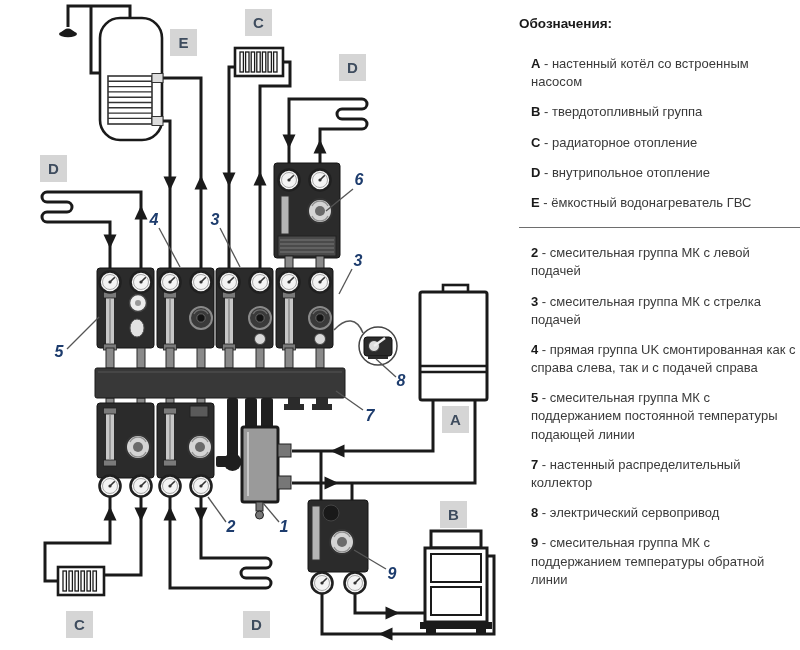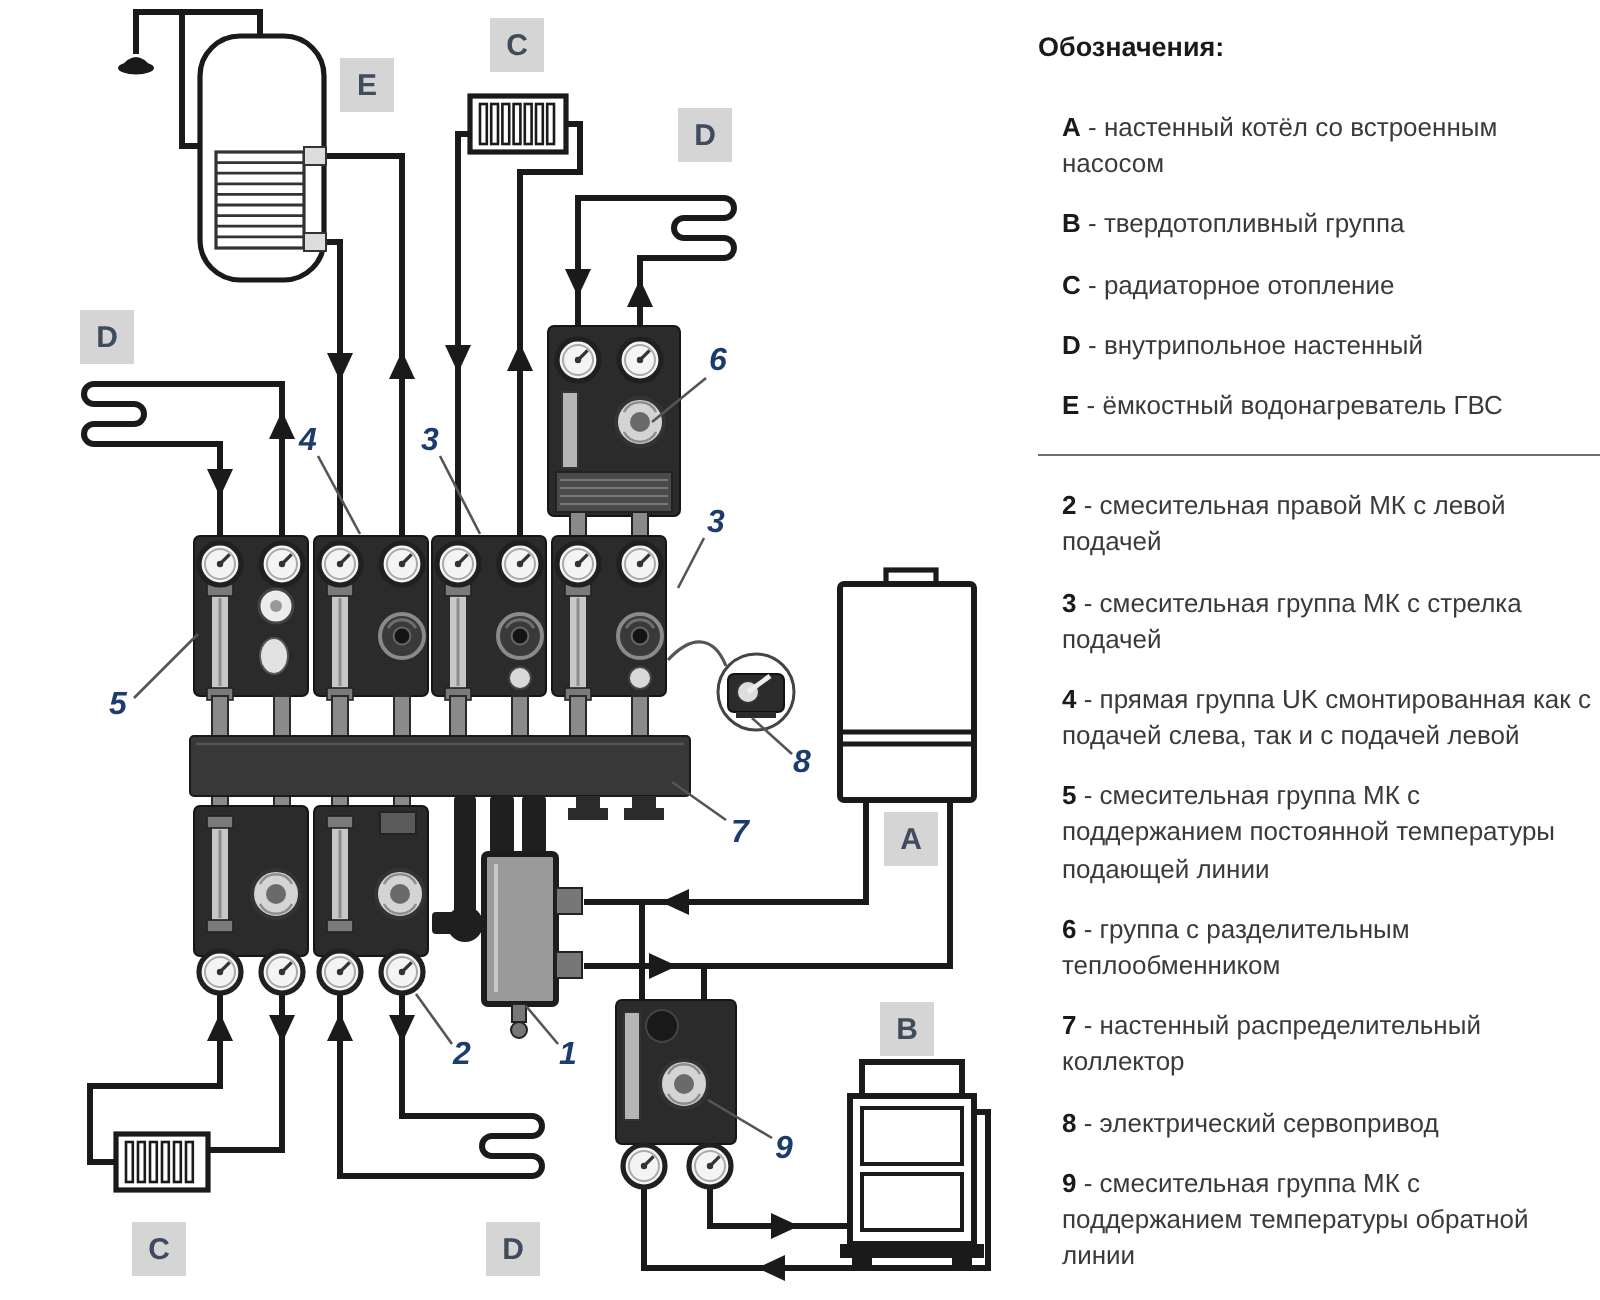--- a/index.html
+++ b/index.html
@@ -316,31 +316,30 @@
     </g>
   </svg>
 
   <div class="legend">
     <div class="legend-title">Обозначения:</div>
 
     <div>
       <p><b class="k">A</b><span> - настенный котёл со встроенным насосом</span></p>
       <p><b class="k">B</b><span> - твердотопливный группа</span></p>
       <p><b class="k">C</b><span> - радиаторное отопление</span></p>
-      <p><b class="k">D</b><span> - внутрипольное настенный</span></p>
+      <p><b class="k">D</b><span> - внутрипольное отопление</span></p>
       <p><b class="k">E</b><span> - ёмкостный водонагреватель ГВС</span></p>
     </div>
 
     <hr class="divider">
 
     <div>
-      <p><b class="k">2</b><span> - смесительная правой МК с левой подачей</span></p>
+      <p><b class="k">2</b><span> - смесительная группа МК с левой подачей</span></p>
       <p><b class="k">3</b><span> - смесительная группа МК с стрелка подачей</span></p>
-      <p><b class="k">4</b><span> - прямая группа UK смонтированная как с подачей слева, так и с подачей левой</span></p>
+      <p><b class="k">4</b><span> - прямая группа UK смонтированная как с справа слева, так и с подачей справа</span></p>
       <p><b class="k">5</b><span> - смесительная группа МК с поддержанием постоянной температуры подающей линии</span></p>
-      <p><b class="k">6</b><span> - группа с разделительным теплообменником</span></p>
       <p><b class="k">7</b><span> - настенный распределительный коллектор</span></p>
       <p><b class="k">8</b><span> - электрический сервопривод</span></p>
       <p><b class="k">9</b><span> - смесительная группа МК с поддержанием температуры обратной линии</span></p>
     </div>
   </div>
 
 </div>
 
 </body></html>

